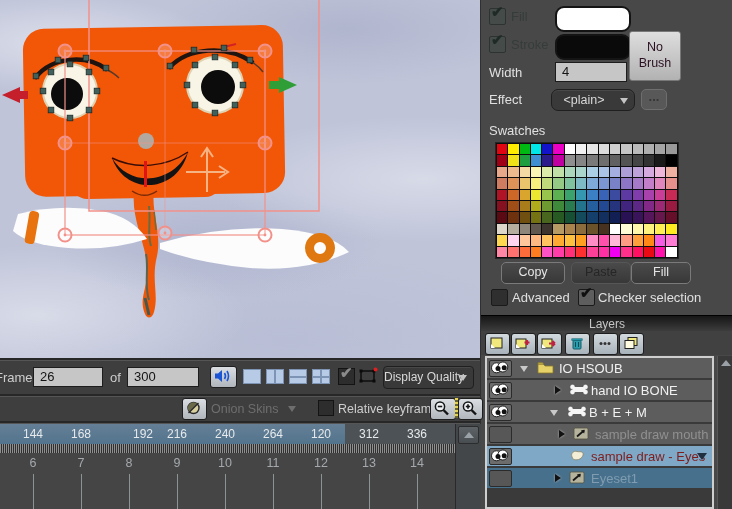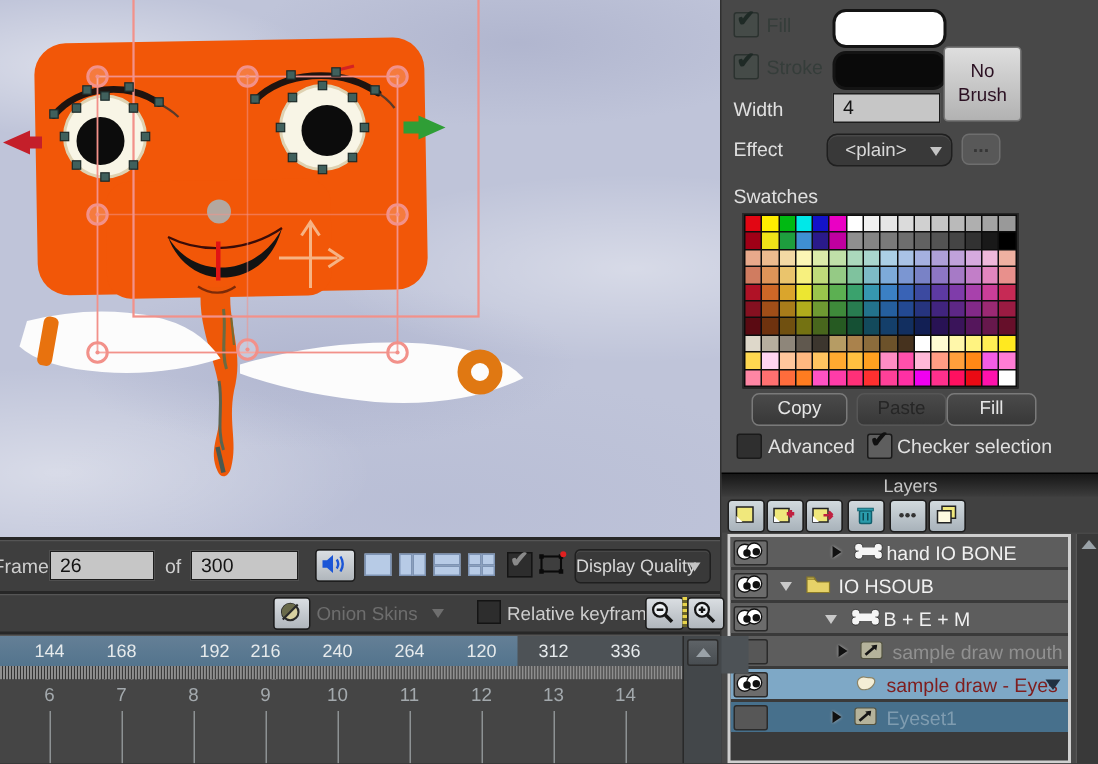--- a/index.html
+++ b/index.html
@@ -65,21 +65,21 @@
   .timeline{position:absolute;left:0;top:358px;width:480px;height:151px;background:#3e3e3e;}
   .groove{position:absolute;left:0;width:480px;height:2px;background:#272727;border-bottom:1px solid #555;}
   .tl-label{position:absolute;color:#cecece;font-size:13px;}
   .viewbtn{position:absolute;top:10px;width:20px;height:17px;}
   .vb{position:absolute;background:#b7cbe6;border:1px solid #7e94b4;}
   .tchk{position:absolute;width:15px;height:15px;background:#2d2d2d;border:1px solid #141414;}
   .tchk .mark{position:absolute;left:1px;top:-5px;font-size:15px;font-weight:bold;color:#8a8a8a;}
   .pill{position:absolute;background:#333;border:3px solid #e5e5e5;border-radius:10px;color:#d6d6d6;font-size:12.5px;height:20px;margin-top:40px;}
   .pill .ddt{position:absolute;left:0;right:16px;top:3px;text-align:center;}
   .lbtn{position:absolute;height:20px;background:linear-gradient(#dadee2,#b0b6bc);border:1px solid #1e1e1e;border-radius:3px;}
-  .ruler{position:absolute;left:0;top:66px;width:455px;height:25px;background:#4d5256;overflow:hidden;padding-left:44px;}
+  .ruler{position:absolute;left:0;top:66px;width:455px;height:25px;background:#4d5256;overflow:hidden;}
   .ruler .blue{position:absolute;left:0;top:0;height:20px;background:linear-gradient(#647f96,#53748d);}
   .rtick{position:absolute;top:3px;transform:translateX(-50%);color:#e6eaec;font-size:12px;}
   .tickstrip{position:absolute;left:0;top:86px;width:455px;height:9px;background:#303030;
      background-image:repeating-linear-gradient(90deg,#8f8f8f 0 1px,transparent 1px 2px);background-size:100% 3px;background-repeat:repeat;}
   .secarea{position:absolute;left:0;top:95px;width:455px;height:56px;background:#454545;}
   .stick{position:absolute;top:3px;transform:translateX(-50%);color:#a3a9ad;font-size:12.5px;}
   .sline{position:absolute;top:21px;width:1px;height:35px;background:#9aa0a2;opacity:.85;}
   .tl-scroll{position:absolute;left:455px;top:66px;width:25px;height:85px;background:#43474a;border-left:1px solid #292929;}
   .tl-scroll .up{position:absolute;left:2px;top:2px;width:19px;height:16px;background:linear-gradient(#5e6367,#484d51);border:1px solid #2c2c2c;border-radius:2px;}
   .tl-scroll .up i{position:absolute;left:4.5px;top:5px;width:0;height:0;border-left:5px solid transparent;border-right:5px solid transparent;border-bottom:6px solid #9aa2a8;}
@@ -427,47 +427,47 @@
     <div class="llist" id="llist">
         <div class="lrow">
           <span class="eyebox"><svg width="19" height="13" viewBox="0 0 19 13">
               <g stroke="#111" stroke-width="0.9">
                 <circle cx="6.5" cy="6.8" r="5" fill="#fff"></circle>
                 <circle cx="12.8" cy="6" r="5" fill="#fff"></circle>
               </g>
               <circle cx="8" cy="7.6" r="2.5" fill="#111"></circle>
               <circle cx="14.2" cy="6.8" r="2.5" fill="#111"></circle>
             </svg></span>
+          <span class="arr-d" style="left:33px"></span>
+          <span class="licon" style="left:50px"><svg width="17" height="13">
+              <path d="M1,3 h5 l2,2 h8 v7 h-15 z" fill="#e6d268" stroke="#8a7a28" stroke-width="0.8"></path>
+              <path d="M1,3 v-1.2 h4.5 l1,1.2 z" fill="#e6d268" stroke="#8a7a28" stroke-width="0.8"></path>
+            </svg></span>
+          <span class="lname" style="left:72px">IO HSOUB</span>
+        </div>
+        <div class="lrow">
+          <span class="eyebox"><svg width="19" height="13" viewBox="0 0 19 13">
+              <g stroke="#111" stroke-width="0.9">
+                <circle cx="6.5" cy="6.8" r="5" fill="#fff"></circle>
+                <circle cx="12.8" cy="6" r="5" fill="#fff"></circle>
+              </g>
+              <circle cx="8" cy="7.6" r="2.5" fill="#111"></circle>
+              <circle cx="14.2" cy="6.8" r="2.5" fill="#111"></circle>
+            </svg></span>
           <span class="arr-r" style="left:68px"></span>
           <span class="licon" style="left:82px"><svg width="20" height="13">
               <g fill="#f5f5f5" stroke="#2a2a2a" stroke-width="0.5">
                 <circle cx="3.5" cy="4" r="2.7"></circle>
                 <circle cx="3.5" cy="9" r="2.7"></circle>
                 <circle cx="16.5" cy="4" r="2.7"></circle>
                 <circle cx="16.5" cy="9" r="2.7"></circle>
                 <rect x="3.5" y="4" width="13" height="5" stroke="none"></rect>
               </g>
             </svg></span>
           <span class="lname" style="left:104px">hand IO BONE</span>
-        </div>
-        <div class="lrow">
-          <span class="eyebox"><svg width="19" height="13" viewBox="0 0 19 13">
-              <g stroke="#111" stroke-width="0.9">
-                <circle cx="6.5" cy="6.8" r="5" fill="#fff"></circle>
-                <circle cx="12.8" cy="6" r="5" fill="#fff"></circle>
-              </g>
-              <circle cx="8" cy="7.6" r="2.5" fill="#111"></circle>
-              <circle cx="14.2" cy="6.8" r="2.5" fill="#111"></circle>
-            </svg></span>
-          <span class="arr-d" style="left:33px"></span>
-          <span class="licon" style="left:50px"><svg width="17" height="13">
-              <path d="M1,3 h5 l2,2 h8 v7 h-15 z" fill="#e6d268" stroke="#8a7a28" stroke-width="0.8"></path>
-              <path d="M1,3 v-1.2 h4.5 l1,1.2 z" fill="#e6d268" stroke="#8a7a28" stroke-width="0.8"></path>
-            </svg></span>
-          <span class="lname" style="left:72px">IO HSOUB</span>
         </div>
         <div class="lrow">
           <span class="eyebox"><svg width="19" height="13" viewBox="0 0 19 13">
               <g stroke="#111" stroke-width="0.9">
                 <circle cx="6.5" cy="6.8" r="5" fill="#fff"></circle>
                 <circle cx="12.8" cy="6" r="5" fill="#fff"></circle>
               </g>
               <circle cx="8" cy="7.6" r="2.5" fill="#111"></circle>
               <circle cx="14.2" cy="6.8" r="2.5" fill="#111"></circle>
             </svg></span>

